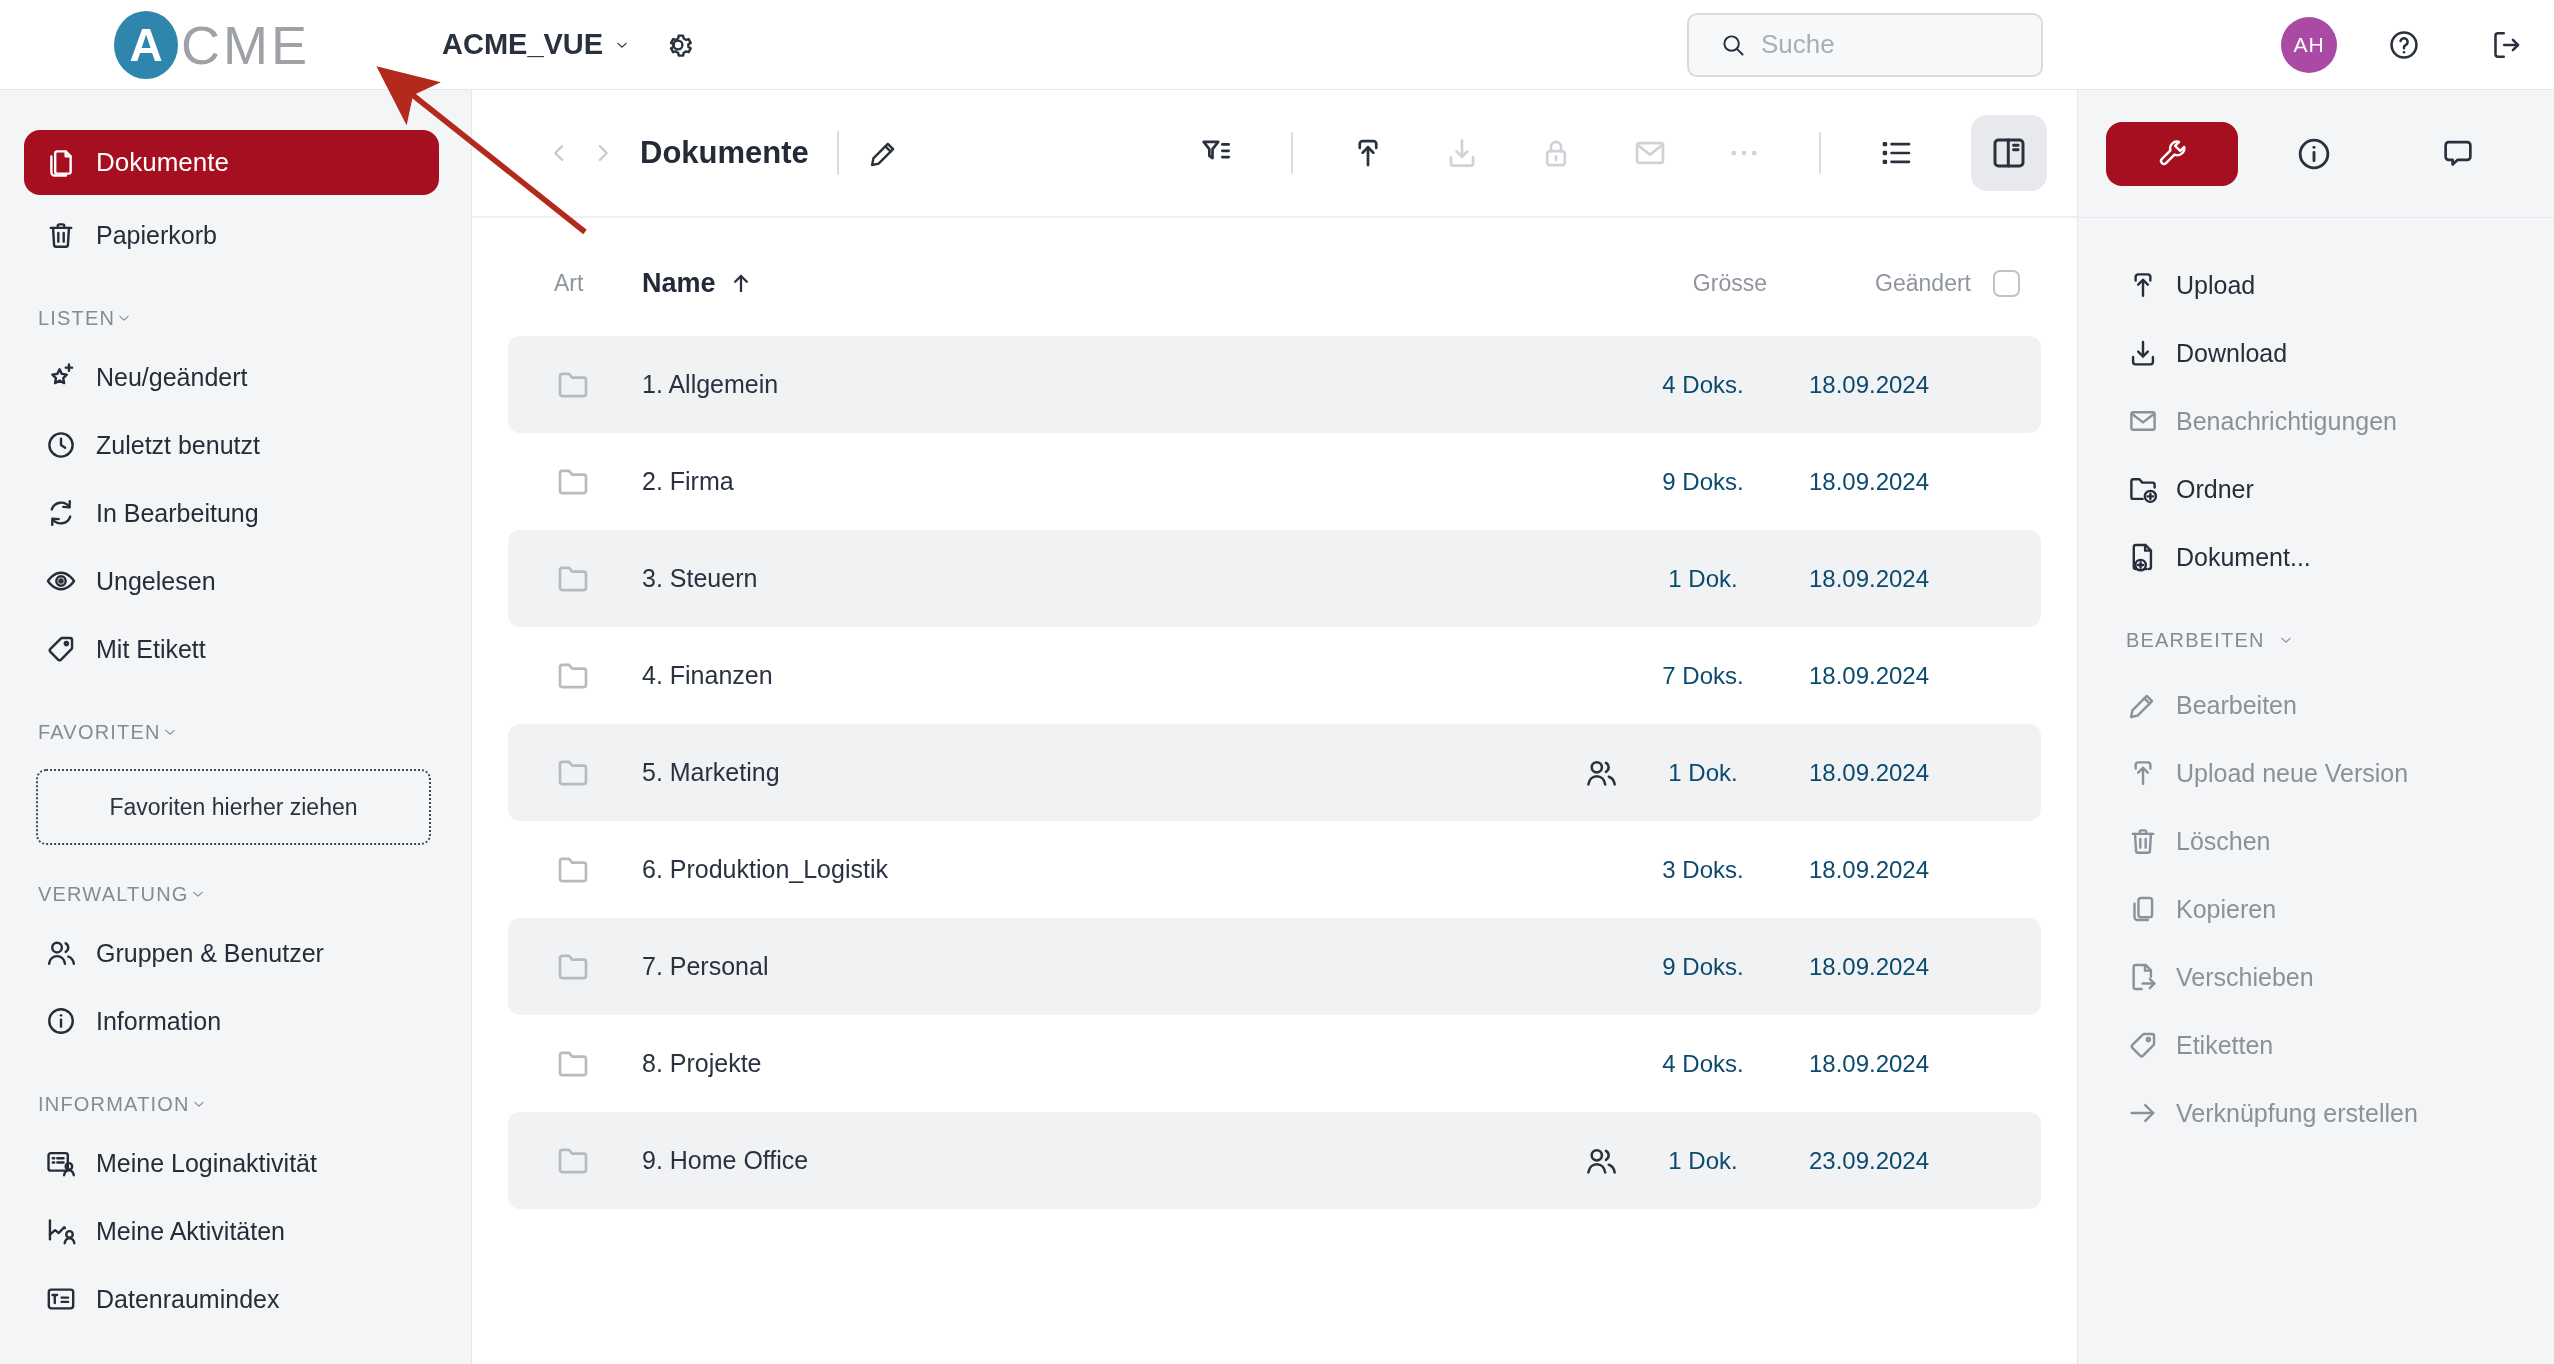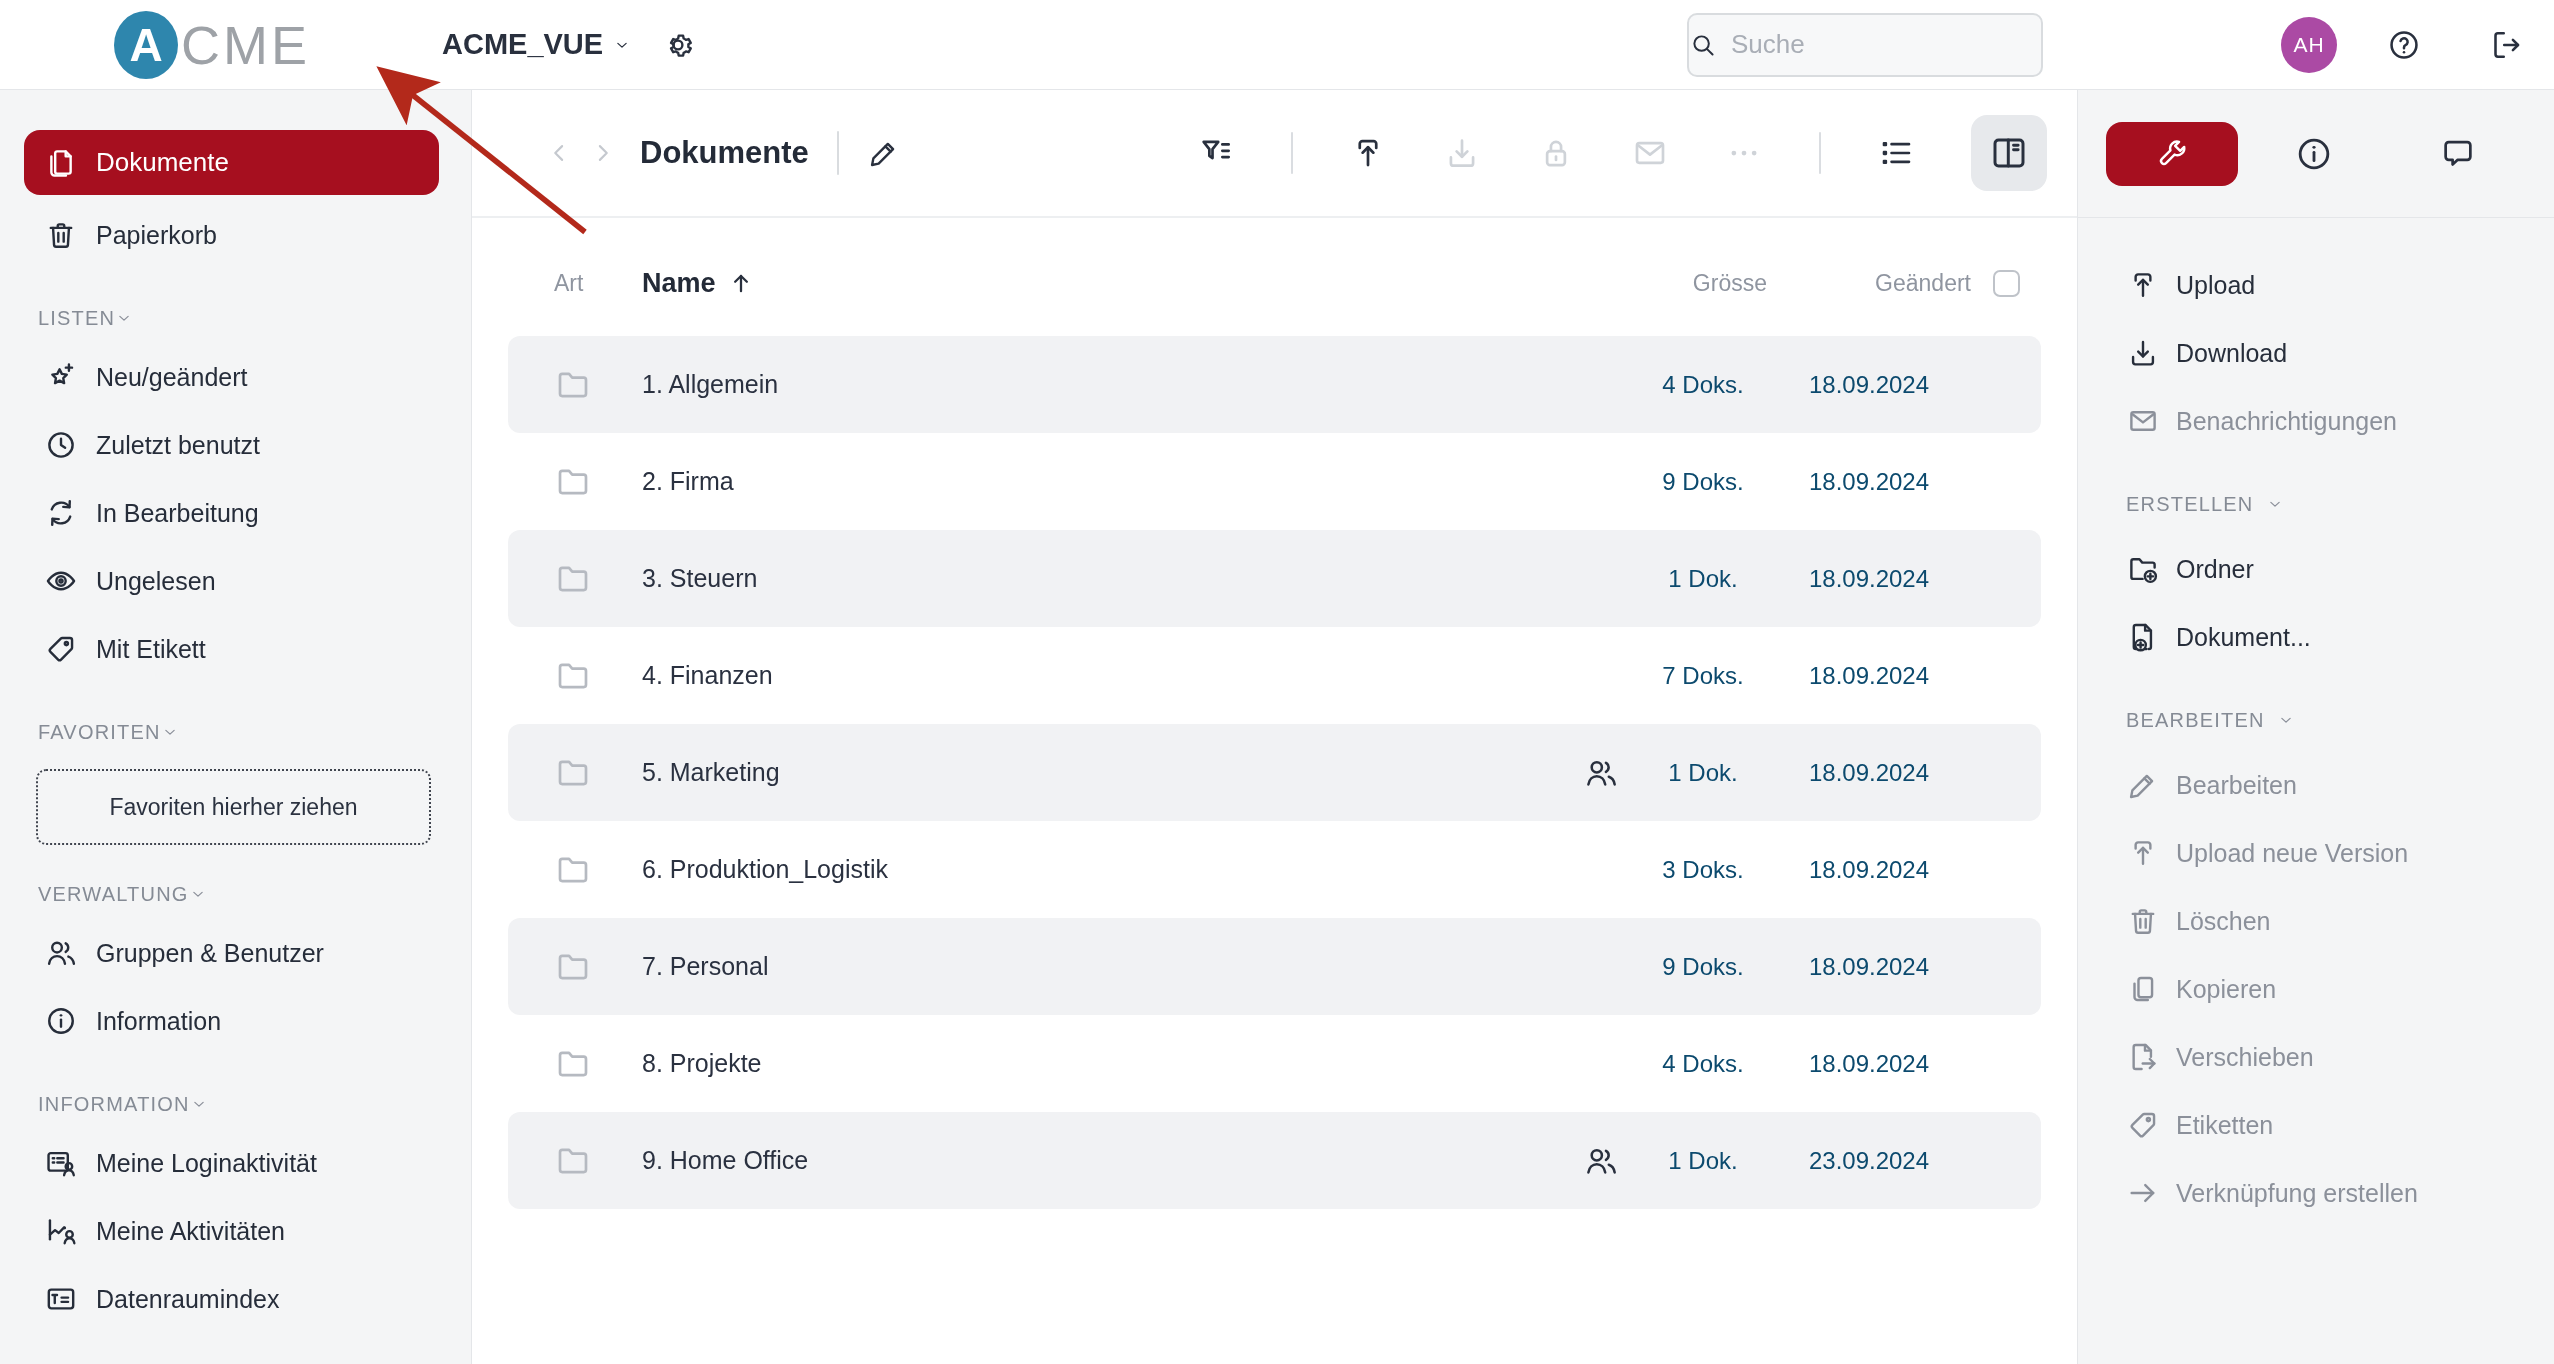--- a/index.html
+++ b/index.html
@@ -21,21 +21,21 @@
   
   .topbar{position:absolute;top:0;left:0;right:0;height:90px;background:#fff;z-index:2;
           display:flex;align-items:center;border-bottom:1px solid var(--border);padding-right:30px}
   .logo{margin-left:114px;display:flex;align-items:center;cursor:pointer}
   .logo-a{width:64px;height:68px;border-radius:50%;background:var(--logoblue);color:#fff;
           display:flex;align-items:center;justify-content:center;font-size:46px;font-weight:700}
   .logo-rest{font-size:54px;color:#9ea2a7;letter-spacing:3px;margin-left:3px}
   .workspace{margin-left:132px;display:flex;align-items:center;gap:10px;font-size:29px;font-weight:700;cursor:pointer}
   .gearbtn{margin-left:30px;cursor:pointer}
   .search{width:356px;height:64px;border:2px solid #d9dcdf;border-radius:10px;background:#f7f8f9;
-          display:flex;align-items:center;gap:14px;padding:0 0}
+          display:flex;align-items:center;gap:14px;padding:0 30px}
   .search-input{border:none;outline:none;background:transparent;font-size:26px;width:100%;
                 font-family:inherit;color:#3a414d}
   .search-input::placeholder{color:#a9aeb6}
   .avatar{margin-left:238px;width:56px;height:56px;border-radius:50%;background:var(--avatar);
           color:#fff;display:flex;align-items:center;justify-content:center;font-size:21px;
           letter-spacing:1px;cursor:pointer}
   .helpbtn{margin-left:49px;cursor:pointer}
   .logoutbtn{margin-left:66px;cursor:pointer}
   
   .sidebar{position:absolute;top:90px;left:0;bottom:0;width:472px;background:var(--panelbg);
@@ -605,28 +605,20 @@
       </div>
       <div class="pitem muted">
         <span class="ic ic-34">
           <svg viewBox="0 0 24 24" fill="none" stroke="currentColor" stroke-width="1.7" stroke-linecap="round" stroke-linejoin="round">
             <rect x="3.8" y="5.8" width="16.4" height="12.4" rx="1.4"></rect>
             <path d="M4.8 7.4l7.2 5.6 7.2-5.6"></path>
           </svg>
         </span>
         <span class="plabel">Benachrichtigungen</span>
       </div>
-      <div class="phead">
-        <span>ERSTELLEN</span>
-        <span class="ic ic-18 c-mut">
-          <svg viewBox="0 0 24 24" fill="none" stroke="currentColor" stroke-width="1.7" stroke-linecap="round" stroke-linejoin="round">
-            <path d="M6.5 9.8l5.5 5 5.5-5"></path>
-          </svg>
-        </span>
-      </div>
       <div class="pitem dark">
         <span class="ic ic-34">
           <svg viewBox="0 0 24 24" fill="none" stroke="currentColor" stroke-width="1.7" stroke-linecap="round" stroke-linejoin="round">
             <path d="M20.2 11V8.9a1.4 1.4 0 0 0-1.4-1.4h-7.3l-2-2.4H5.2a1.4 1.4 0 0 0-1.4 1.4v11.1a1.4 1.4 0 0 0 1.4 1.4h6.5"></path>
             <circle cx="17.2" cy="17.2" r="3.9" fill="#f4f5f6"></circle>
             <path d="M17.2 15.3v3.8M15.3 17.2h3.8"></path>
           </svg>
         </span>
         <span class="plabel">Ordner</span>
       </div>

